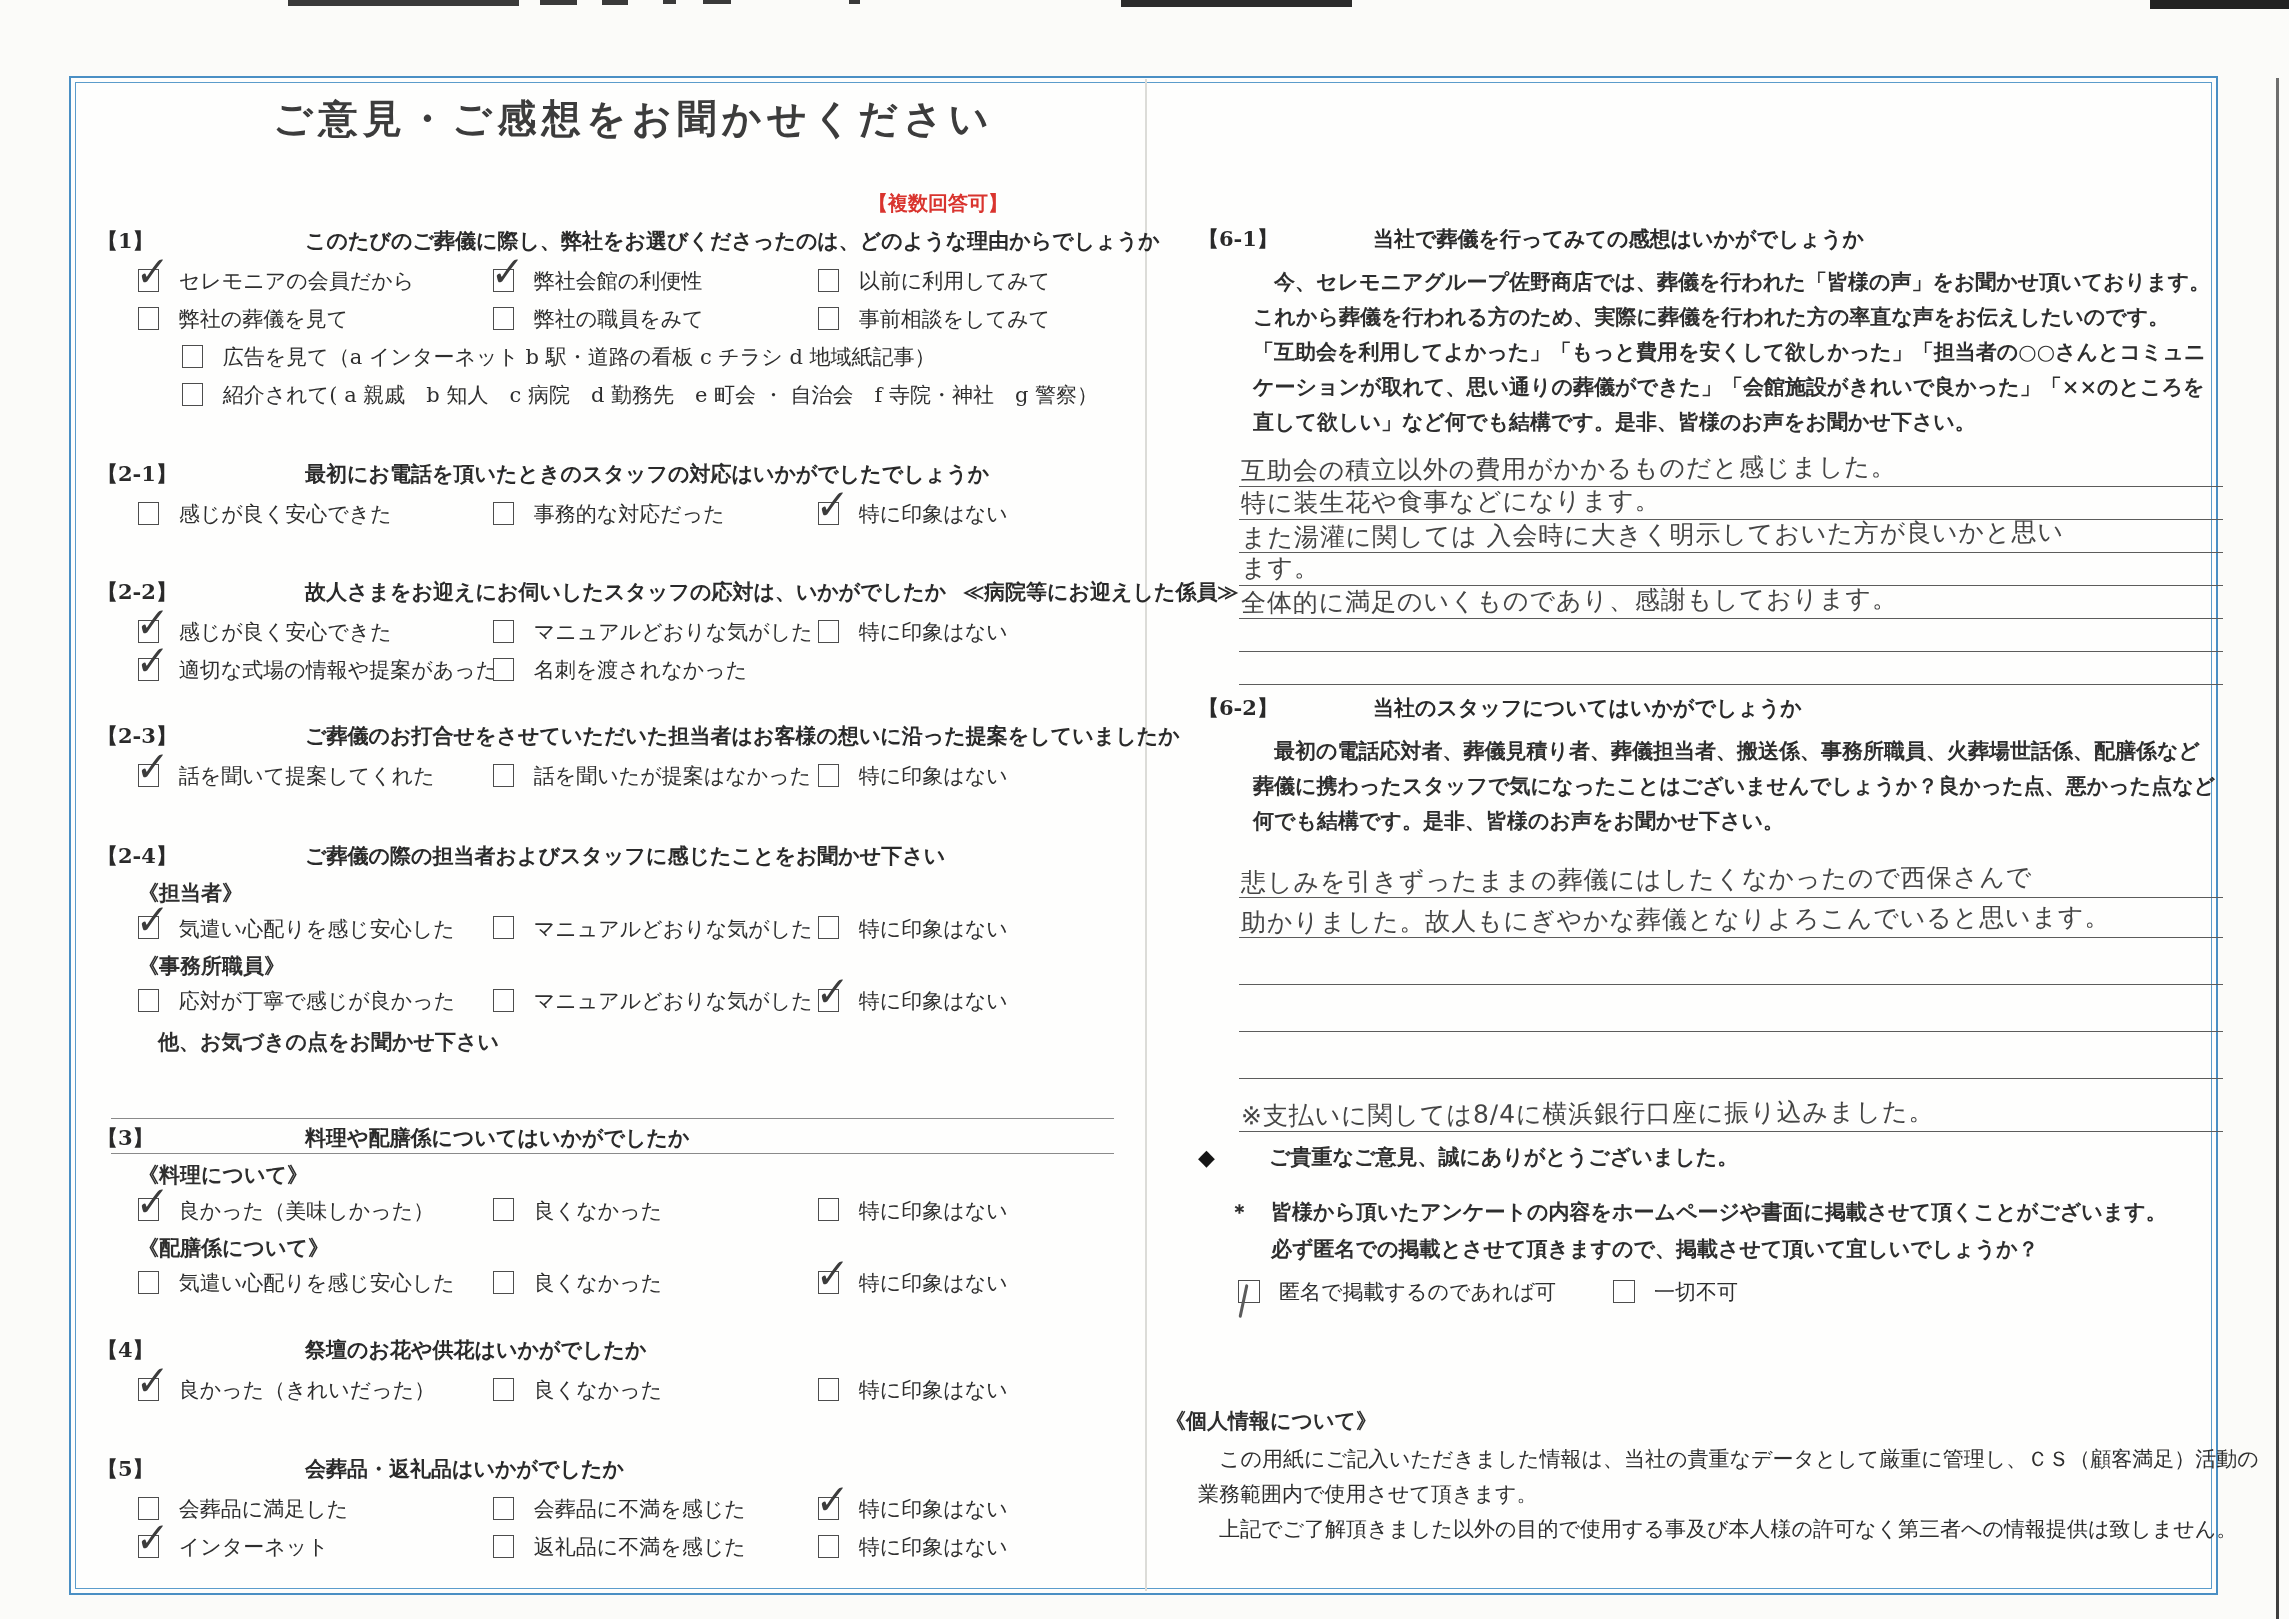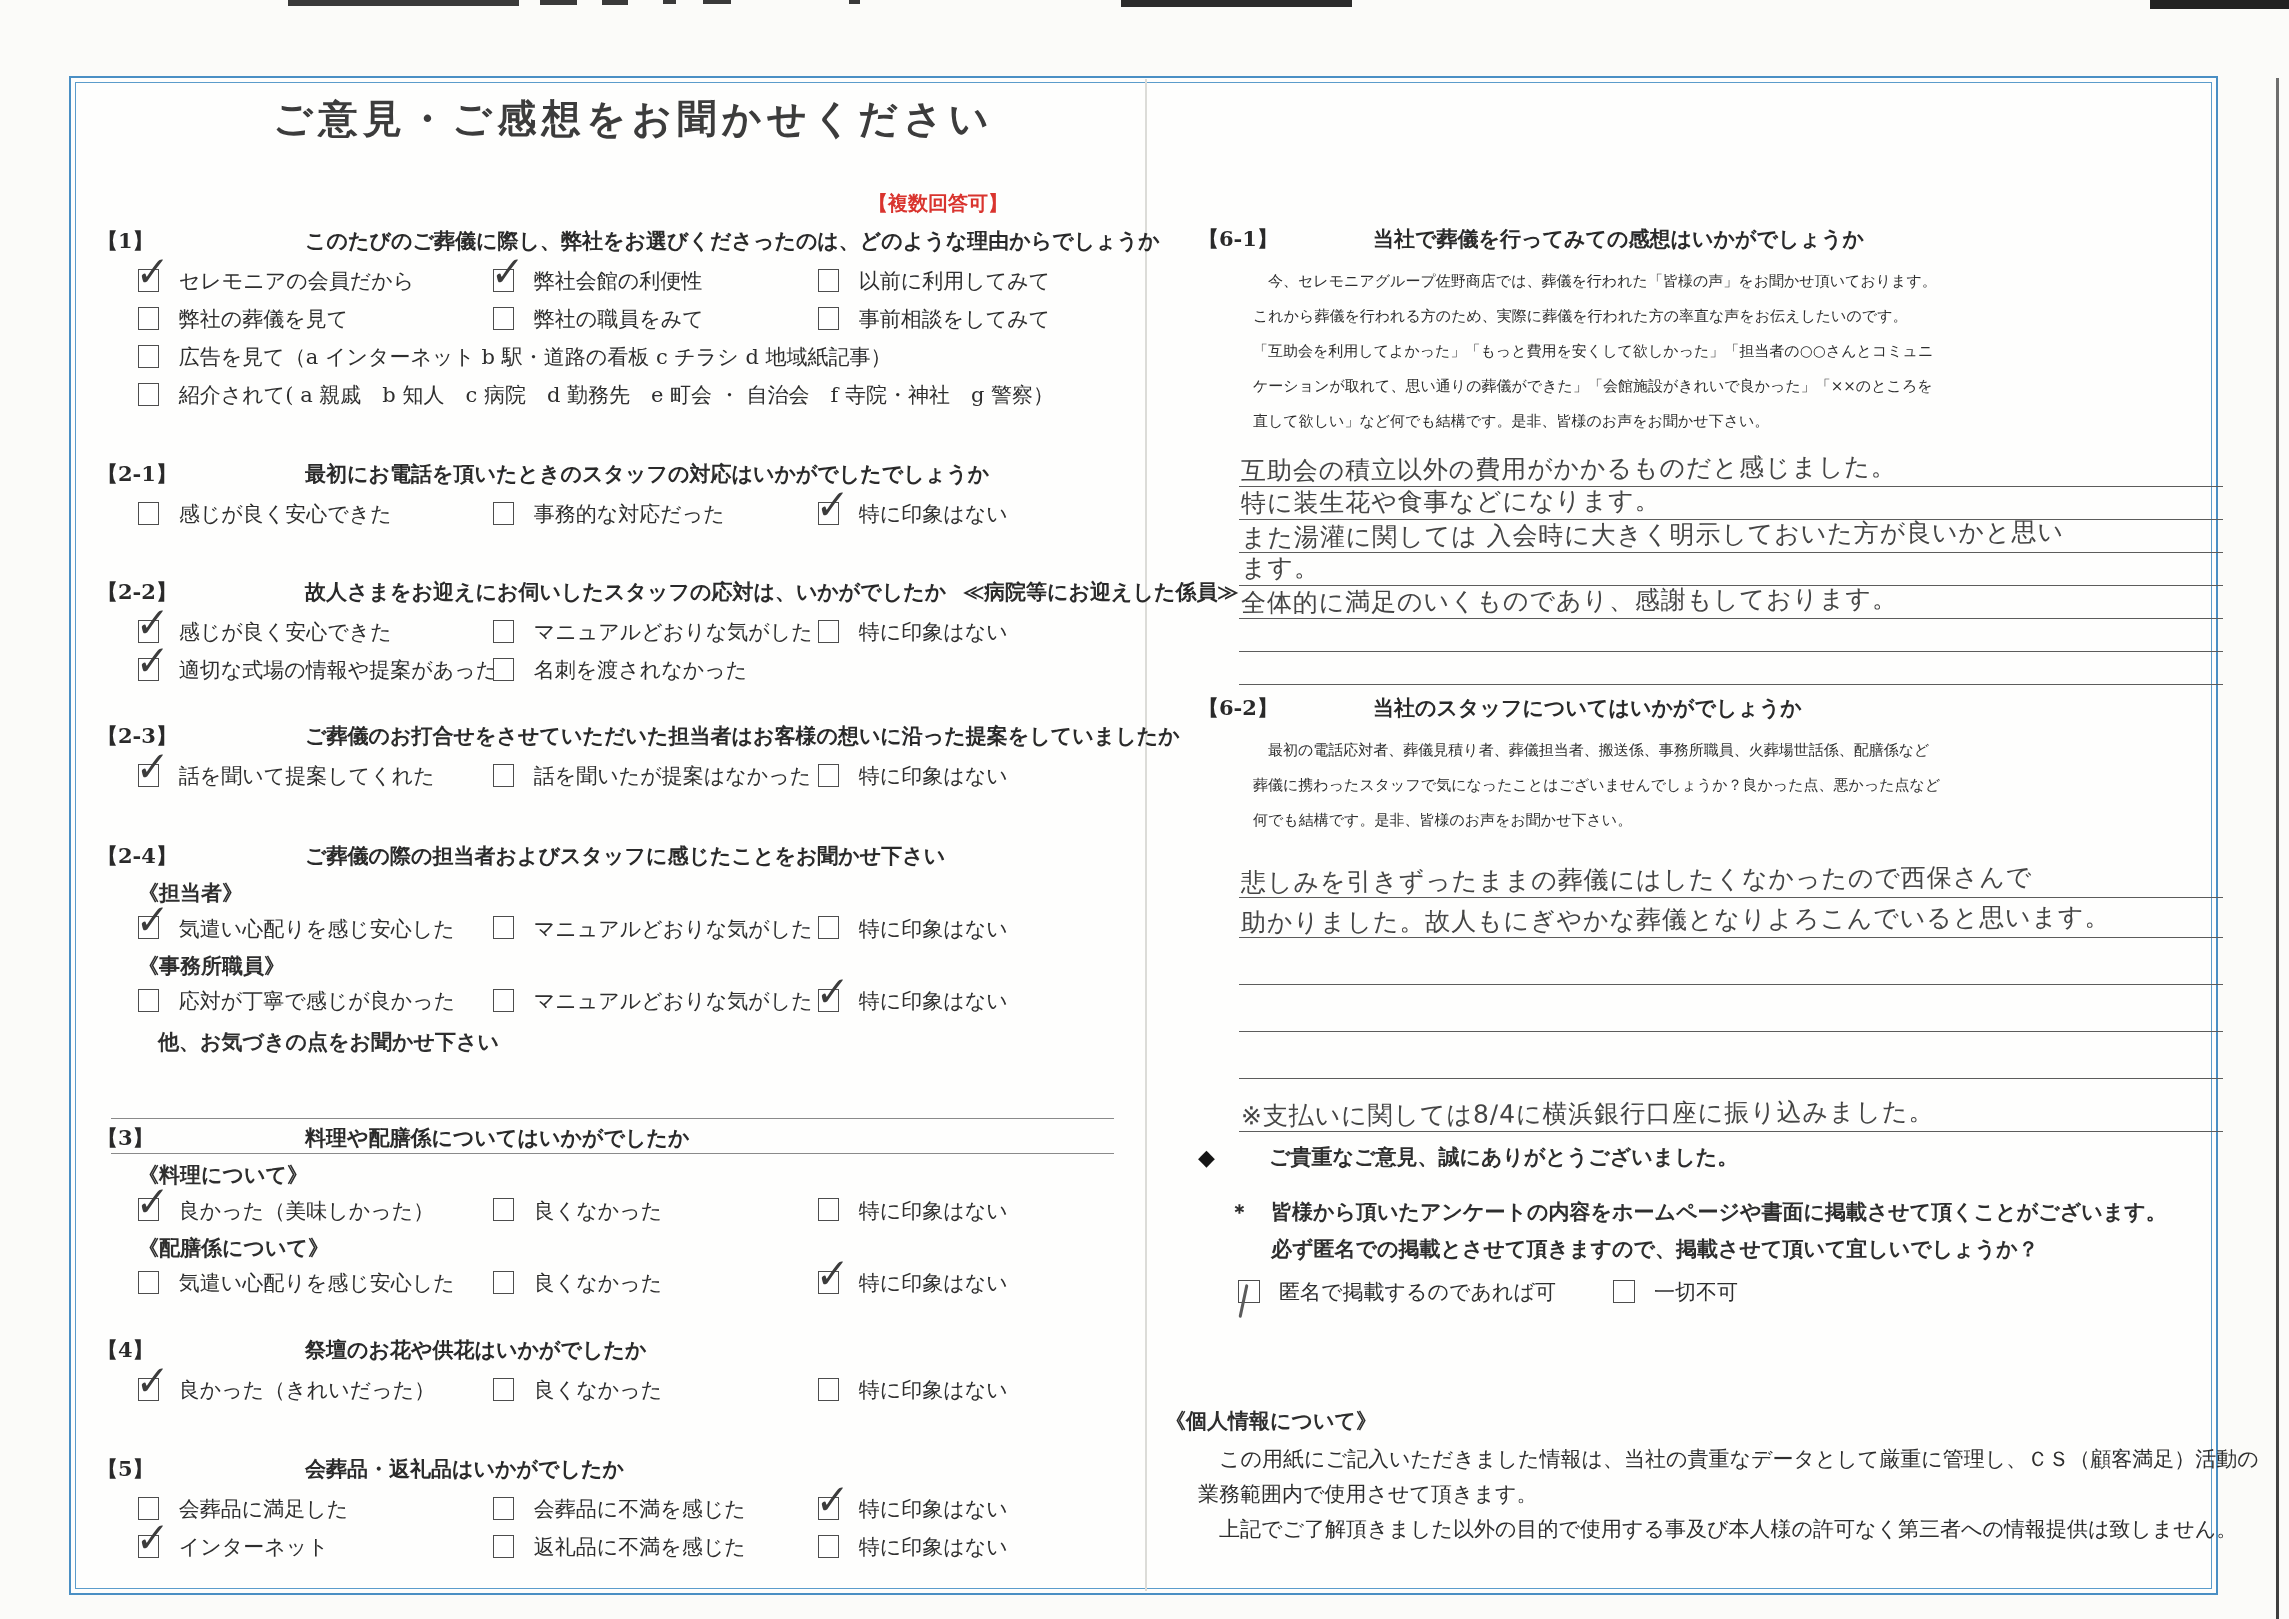--- a/index.html
+++ b/index.html
@@ -25,34 +25,34 @@
   .sec { position:absolute; }
   .sec-l { left:97px; width:1034px; }
   .sec-r { left:1198px; width:1032px; }
   .qrow { display:flex; font-size:21px; font-weight:bold; color:#2a2a2a; white-space:nowrap; }
   .sno { flex:none; width:208px; }
   .sno.r { width:175px; }
   .qnote { margin-left:16.6px;text-align:right; }
   .opts { display:grid; grid-template-columns:355px 325px 1fr; margin:12px 0 0 41px;
     row-gap:10px; font-size:21px; }
   .opt { display:flex; align-items:flex-start; white-space:nowrap; }
-  .opt.full { grid-column:1 / -1; }
+  .opt.full { grid-column:1 / -1;margin-left:44px; }
   .bx { flex:none; width:19.4px; height:21px; border:1.8px solid #4d4d4d; margin-right:19.4px;
     position:relative; top:1.8px; background:#fff; }
   .tick { position:absolute; left:-2.8px; top:-17.5px; font-size:39px; line-height:1;
     font-family:"DejaVu Sans","Liberation Sans",sans-serif; color:#3c3c3c;
     transform:rotate(-6deg) skewX(-10deg); font-weight:bold; }
   .stroke { position:absolute; left:2.8px; top:2.8px; width:2.8px; height:34px; background:#5b5b5b;
     transform:rotate(12deg); border-radius:1.8px; }
   .sub { margin:9.2px 0 0 41px; font-size:21px; font-weight:bold; }
   .note24 { margin:13px 0 0 61px; font-size:21px; font-weight:bold; }
   .rules24 { margin:28px 16.6px 0 14px; }
   .rule { height:34px; border-bottom:1.8px solid #8a8a8a; }
   
-  .para { margin:11px 0 0 55px; font-size:15px; line-height:35px; font-weight:400; white-space:nowrap; }
+  .para { margin:11px 0 0 55px; font-size:21px; line-height:35px; font-weight:700; white-space:nowrap; }
   .ans { margin:14.8px 0 0 41px; width:984px; }
   .hl { height:32px; border-bottom:1.8px solid #5c5c5c; position:relative; }
   .hl.tall { height:39px; }
   .hl.gap { height:46px; }
   .hand { position:absolute; left:1.8px; bottom:0.9px; white-space:nowrap;
     font-family:"DejaVu Sans","Liberation Sans",sans-serif; font-size:25px; color:#454545;
     transform:rotate(-0.4deg); letter-spacing:0.9px; }
   .thanks { display:flex; align-items:center; font-size:21px; font-weight:bold; }
   .diamond { margin-right:54px; font-size:22px; color:#151515; font-family:"DejaVu Sans",sans-serif; }
   .pubrow { display:flex; font-size:21px; font-weight:bold; }

